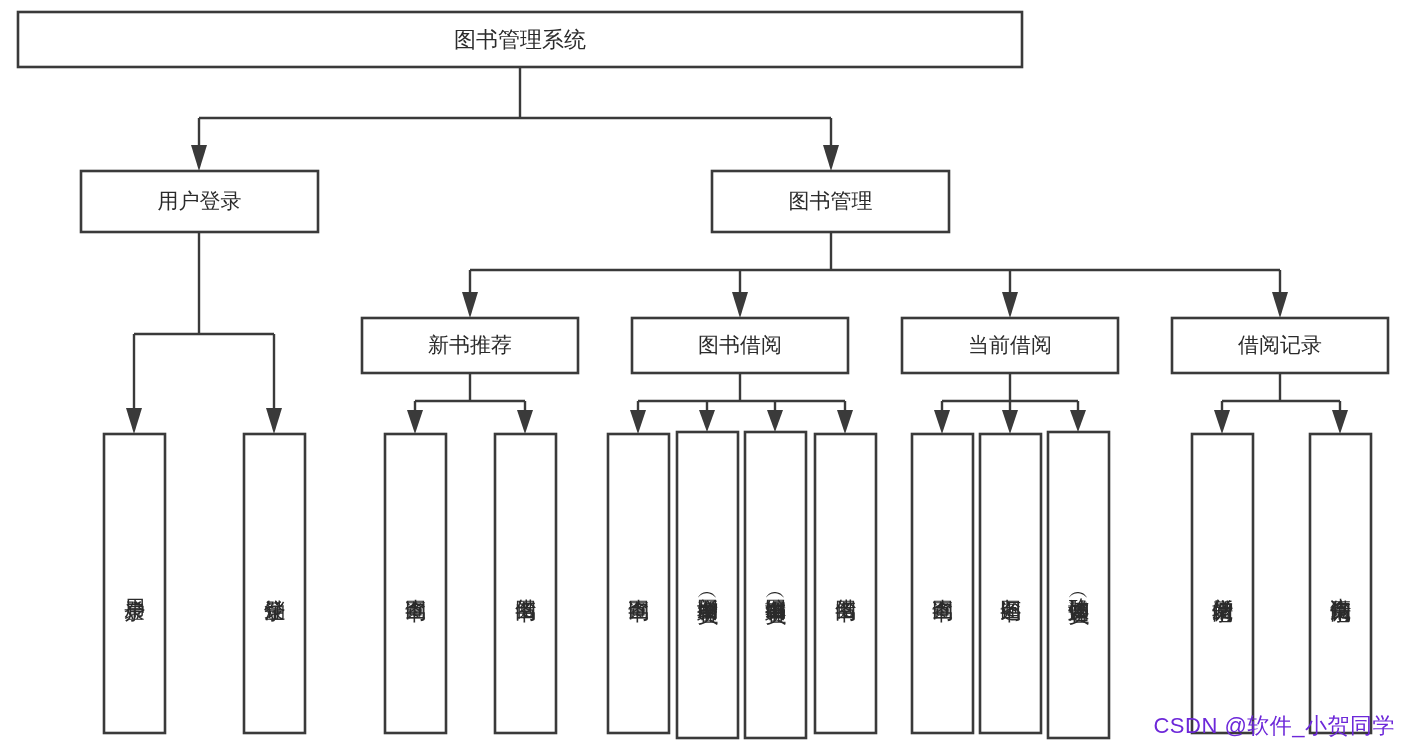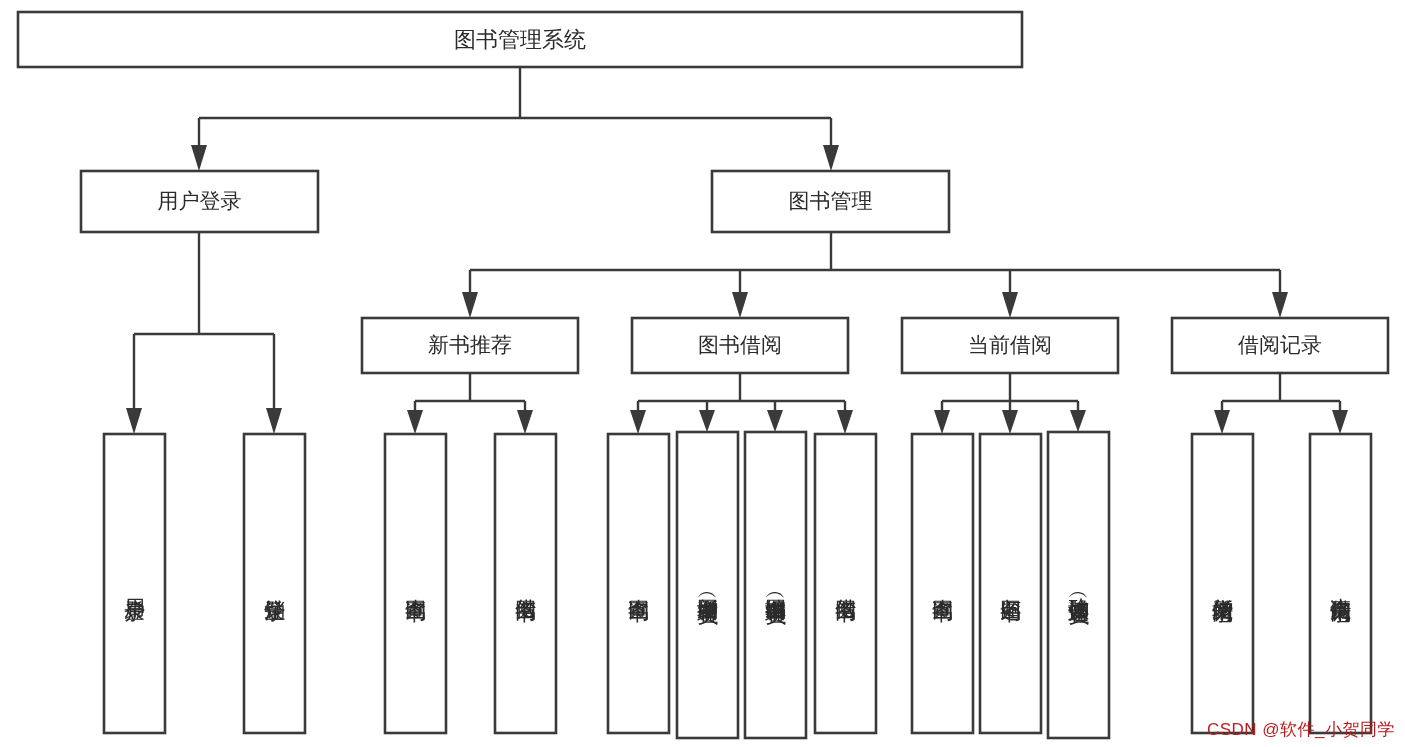--- a/index.html
+++ b/index.html
@@ -72,22 +72,22 @@
     align-items: center;
     justify-content: center;
     pointer-events: none;
     user-select: none;
   }
   .watermark {
     position: absolute;
     right: 10px;
     bottom: 6px;
     font-family: "Liberation Sans", "DejaVu Sans", sans-serif;
-    font-size: 17px;
-    color: #b91c1c;
+    font-size: 22px;
+    color: #6d28d9;
     letter-spacing: 0.5px;
     white-space: nowrap;
   }
 </style>
 </head>
 <body>
 
 <div id="diagram-root">
 
   <svg class="flow" viewBox="0 0 1405 747" xmlns="http://www.w3.org/2000/svg">

